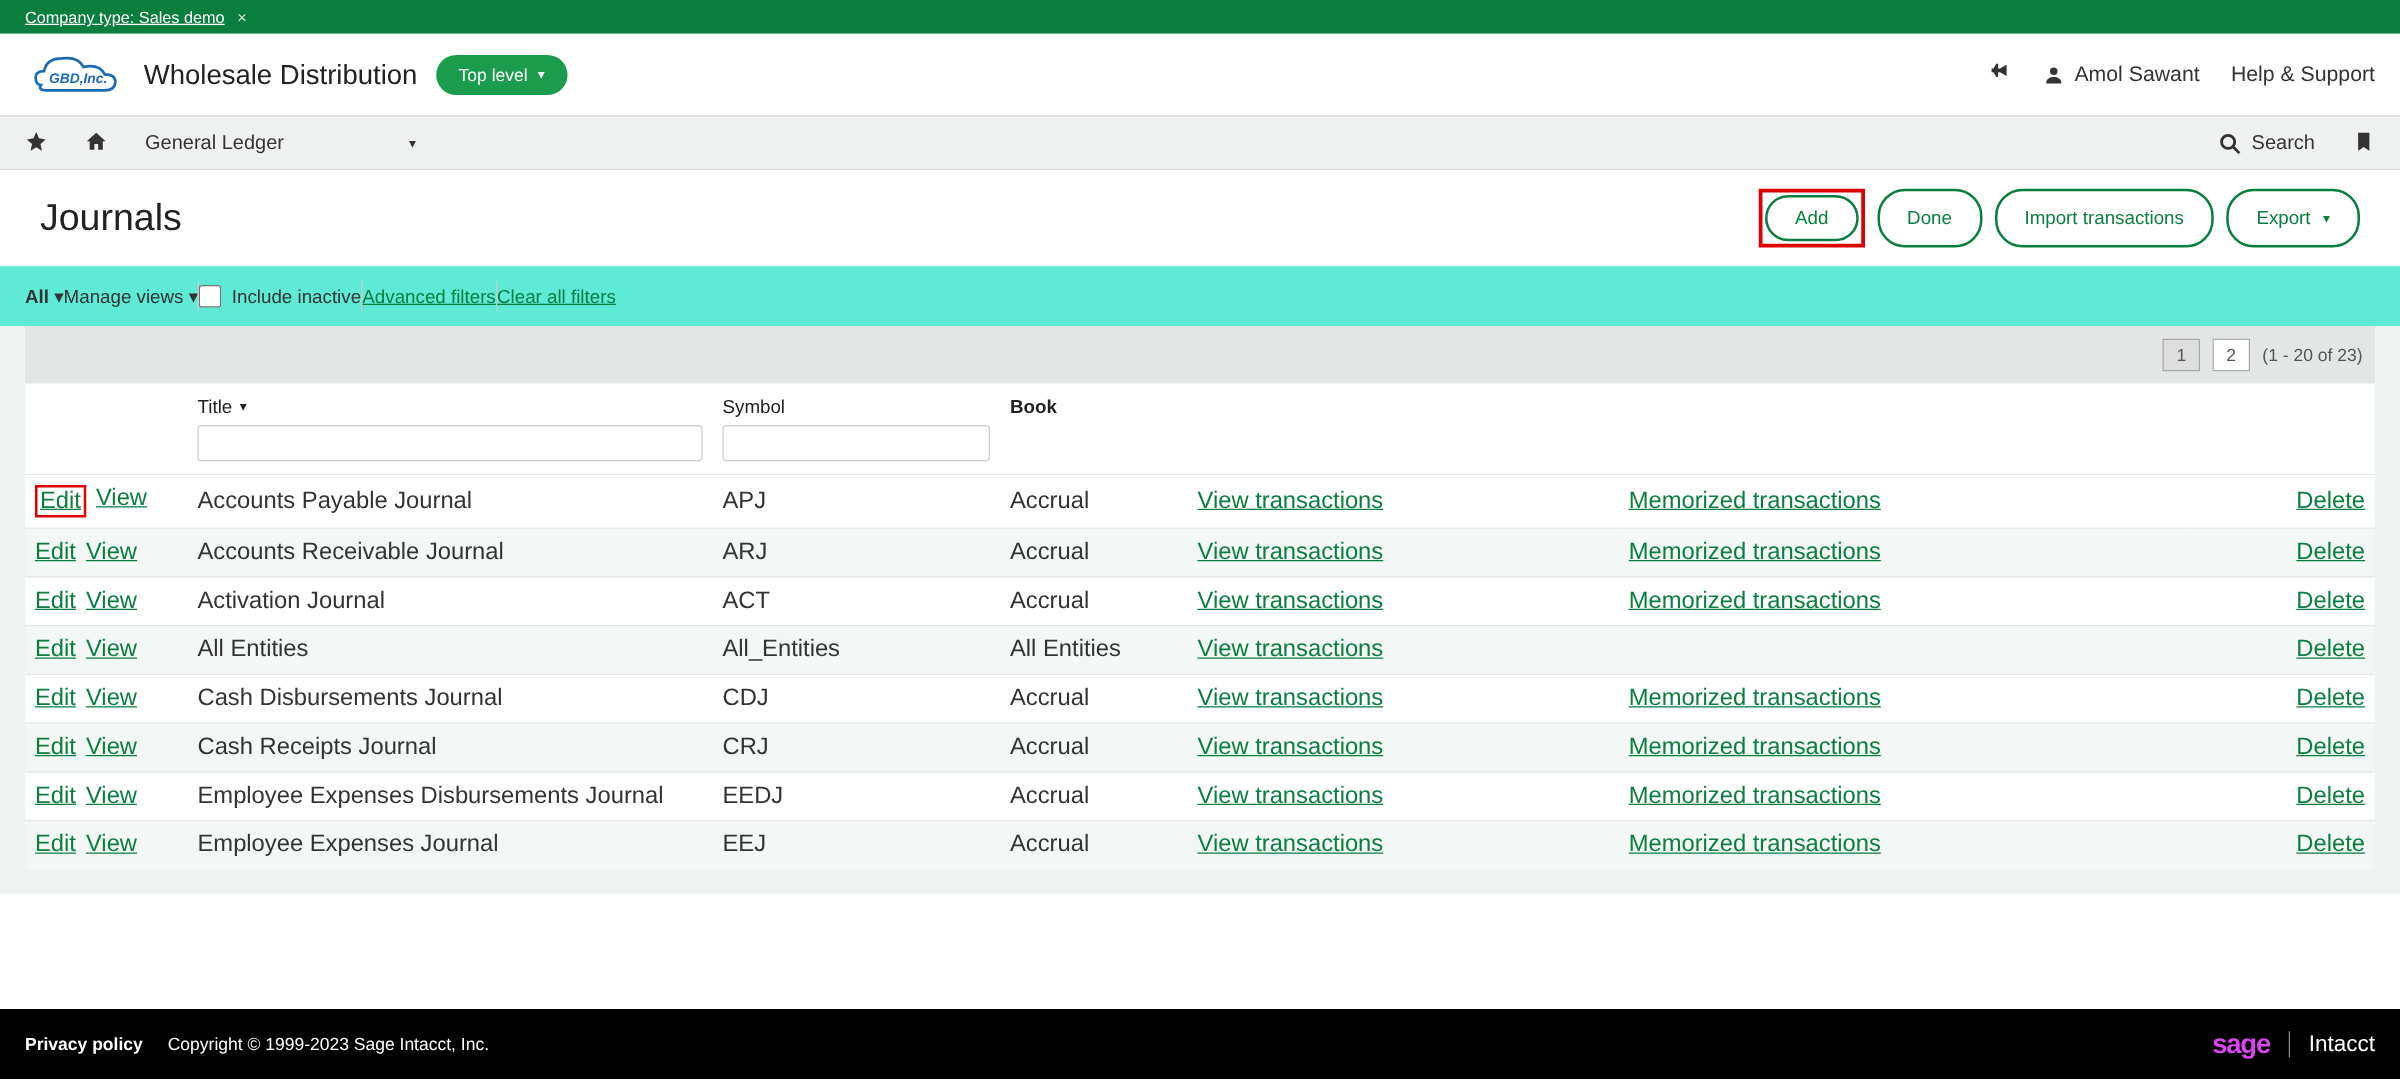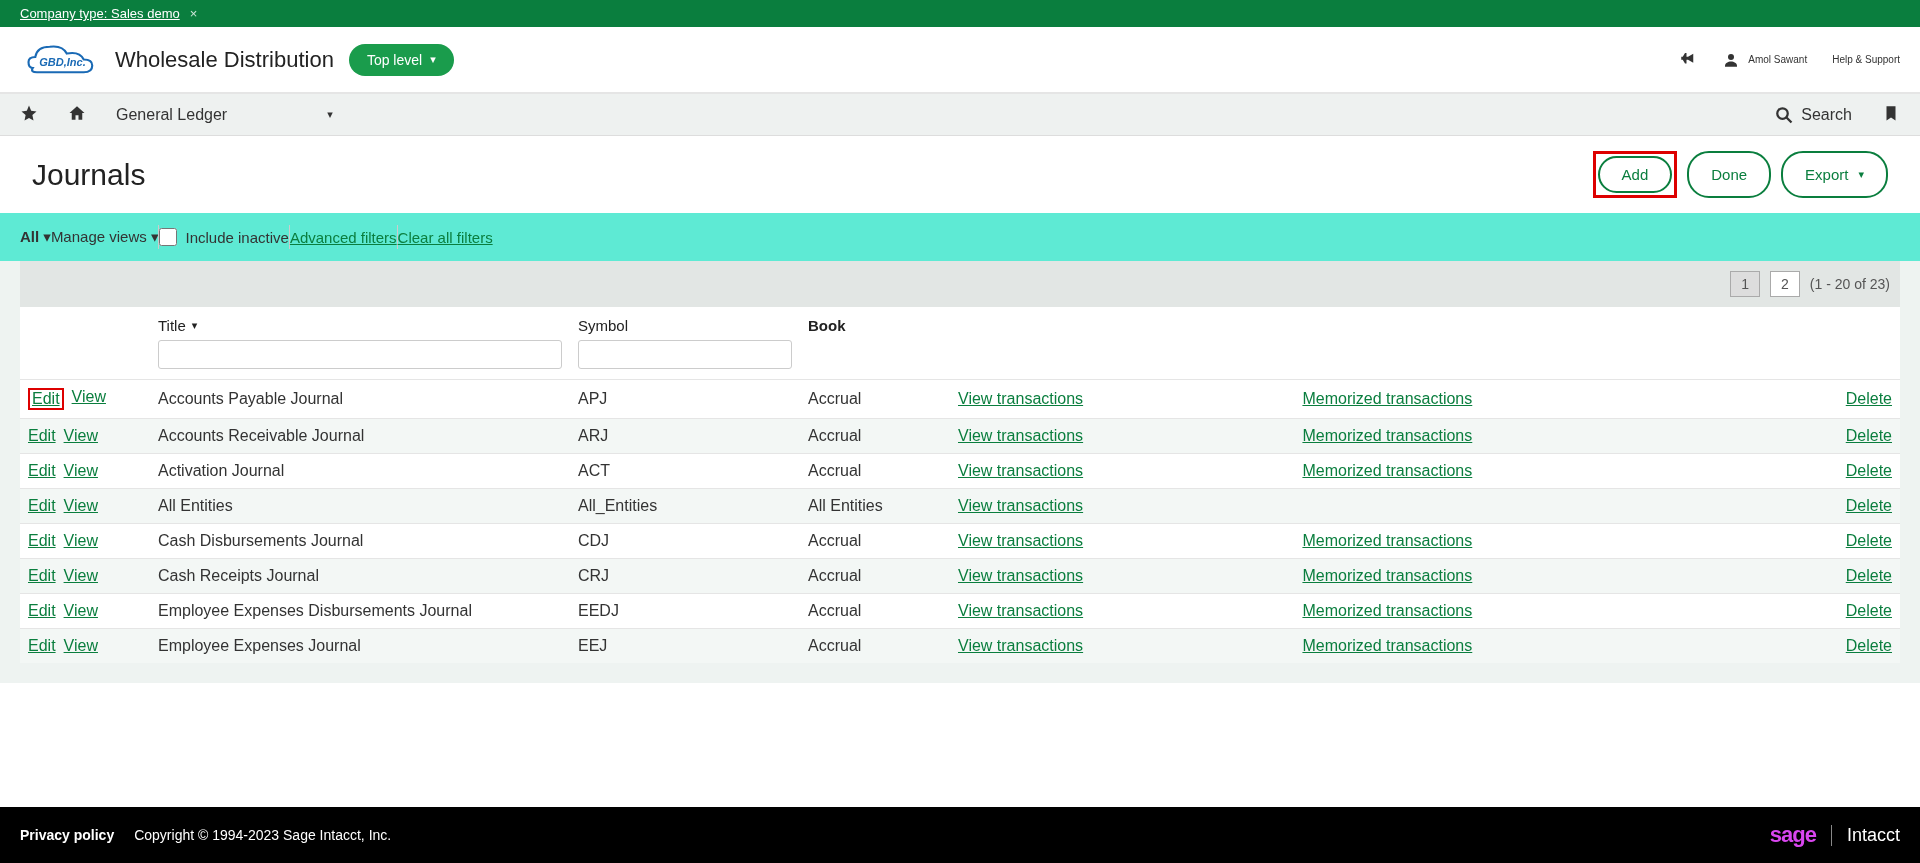--- a/index.html
+++ b/index.html
@@ -5,21 +5,21 @@
 * { box-sizing: border-box; margin: 0; padding: 0; }
 body { font-family: Arial, Helvetica, sans-serif; font-size: 14px; color: #333; background: #fff; }
 .top-banner { background: #0a7e3e; color: #fff; padding: 6px 20px; font-size: 13px; display: flex; align-items: center; }
 .top-banner a { color: #fff; text-decoration: underline; }
 .banner-close { margin-left: 10px; cursor: pointer; color: #fff; opacity: 0.8; }
 .header-row { display: flex; align-items: center; padding: 10px 20px; background: #fff; border-bottom: 2px solid #e5e5e5; }
 .logo { width: 85px; height: 45px; }
 .logo svg { width: 100%; height: 100%; }
 .app-title { font-size: 22px; font-weight: 400; margin-left: 10px; color: #222; }
 .top-level-btn { background: #1a9c4c; color: #fff; border: none; border-radius: 20px; padding: 8px 18px; margin-left: 15px; font-size: 14px; cursor: pointer; display: flex; align-items: center; gap: 8px; }
-.header-right { margin-left: auto; display: flex; align-items: center; gap: 25px; font-size: 10px; }
+.header-right { margin-left: auto; display: flex; align-items: center; gap: 25px; font-size: 17px; }
 .header-right > * { cursor: pointer; }
 .user-block { display: flex; align-items: center; gap: 8px; }
 .nav-row { background: #eef1f0; padding: 10px 20px; display: flex; align-items: center; gap: 30px; border-bottom: 1px solid #ddd; }
 .nav-select { display: flex; align-items: center; gap: 100px; font-size: 16px; cursor: pointer; }
 .nav-right { margin-left: auto; display: flex; align-items: center; gap: 30px; }
 .search-btn { display: flex; align-items: center; gap: 8px; font-size: 16px; cursor: pointer; }
 .page-header { display: flex; align-items: center; padding: 15px 32px; background: #fff; }
 .page-title { font-size: 30px; font-weight: 400; color: #222; }
 .page-actions { margin-left: auto; display: flex; gap: 10px; }
 .pill-btn { border: 2px solid #0a7e3e; background: #fff; color: #0a7e3e; border-radius: 22px; padding: 8px 22px; font-size: 15px; cursor: pointer; display: flex; align-items: center; gap: 10px; }
@@ -33,21 +33,21 @@
 .pager-bar { background: #e2e6e4; padding: 10px; display: flex; justify-content: flex-end; align-items: center; gap: 10px; font-size: 14px; color: #555; }
 .page-num { border: 1px solid #aaa; background: #fff; padding: 4px 10px; cursor: pointer; }
 .page-num.active { background: #ddd; }
 table { width: 100%; border-collapse: collapse; background: #fff; }
 thead th { text-align: left; padding: 10px 8px; font-weight: 400; font-size: 15px; color: #222; background: #fff; vertical-align: top; }
 thead th.title-col { width: 420px; }
 thead th.actions-col { width: 130px; }
 thead th.symbol-col { width: 230px; }
 thead th.book-col { width: 150px; font-weight: bold; }
 thead th input { width: 100%; padding: 6px; border: 1px solid #ccc; border-radius: 3px; margin-top: 6px; }
-tbody td { padding: 8px; border-top: 1px solid #e5e5e5; font-size: 16px; }
+tbody td { padding: 8px; border-top: 1px solid #e5e5e5; font-size: 19px; }
 tbody tr:nth-child(even) { background: #f3f7f5; }
 .row-actions { display: flex; gap: 8px; }
 .row-actions a { color: #0a7e3e; text-decoration: underline; }
 .edit-highlight { border: 2px solid #d00; padding: 0 2px; }
 .footer { background: #000; color: #fff; padding: 15px 20px; display: flex; align-items: center; gap: 20px; font-size: 14px; position: fixed; bottom: 0; left: 0; right: 0; }
 .footer .right { margin-left: auto; display: flex; align-items: center; gap: 15px; }
 .sage-logo { color: #d946ef; font-size: 22px; font-weight: bold; letter-spacing: -1px; }
 .intacct-logo { color: #fff; font-size: 18px; border-left: 1px solid #888; padding-left: 15px; }
 .icon { width: 18px; height: 18px; display: inline-block; }
 .th-sort { display: flex; align-items: center; gap: 6px; }
@@ -114,20 +114,21 @@
   </div>
 </div>
 
 <div class="page-header">
   <div class="page-title">Journals</div>
   <div class="page-actions">
     <span class="highlight-red">
       <button class="pill-btn">Add</button>
     </span>
     <button class="pill-btn">Done</button>
+    <button class="pill-btn">Import transactions</button>
     <button class="pill-btn">
       <span>Export</span>
       <span class="dropdown-caret">▾</span>
     </button>
   </div>
 </div>
 
 <div class="filters-row">
   <span><b>All</b> ▾</span>
   <span><span>Manage views</span> ▾</span>
@@ -281,18 +282,18 @@
           <td><a href="#" class="green-link">View transactions</a></td>
           <td><a href="#" class="green-link">Memorized transactions</a></td>
           <td style="text-align:right;"><a href="#" class="green-link">Delete</a></td>
         </tr>
       </tbody>
   </table>
 </div>
 
 <div class="footer">
   <a href="#" class="footer-link">Privacy policy</a>
-  <span>Copyright © 1994-2023 Sage Intacct, Inc.</span>
+  <span>Copyright © 1999-2023 Sage Intacct, Inc.</span>
   <div class="right">
     <span class="sage-logo">sage</span>
     <span class="intacct-logo">Intacct</span>
   </div>
 </div>
 
 </body></html>

